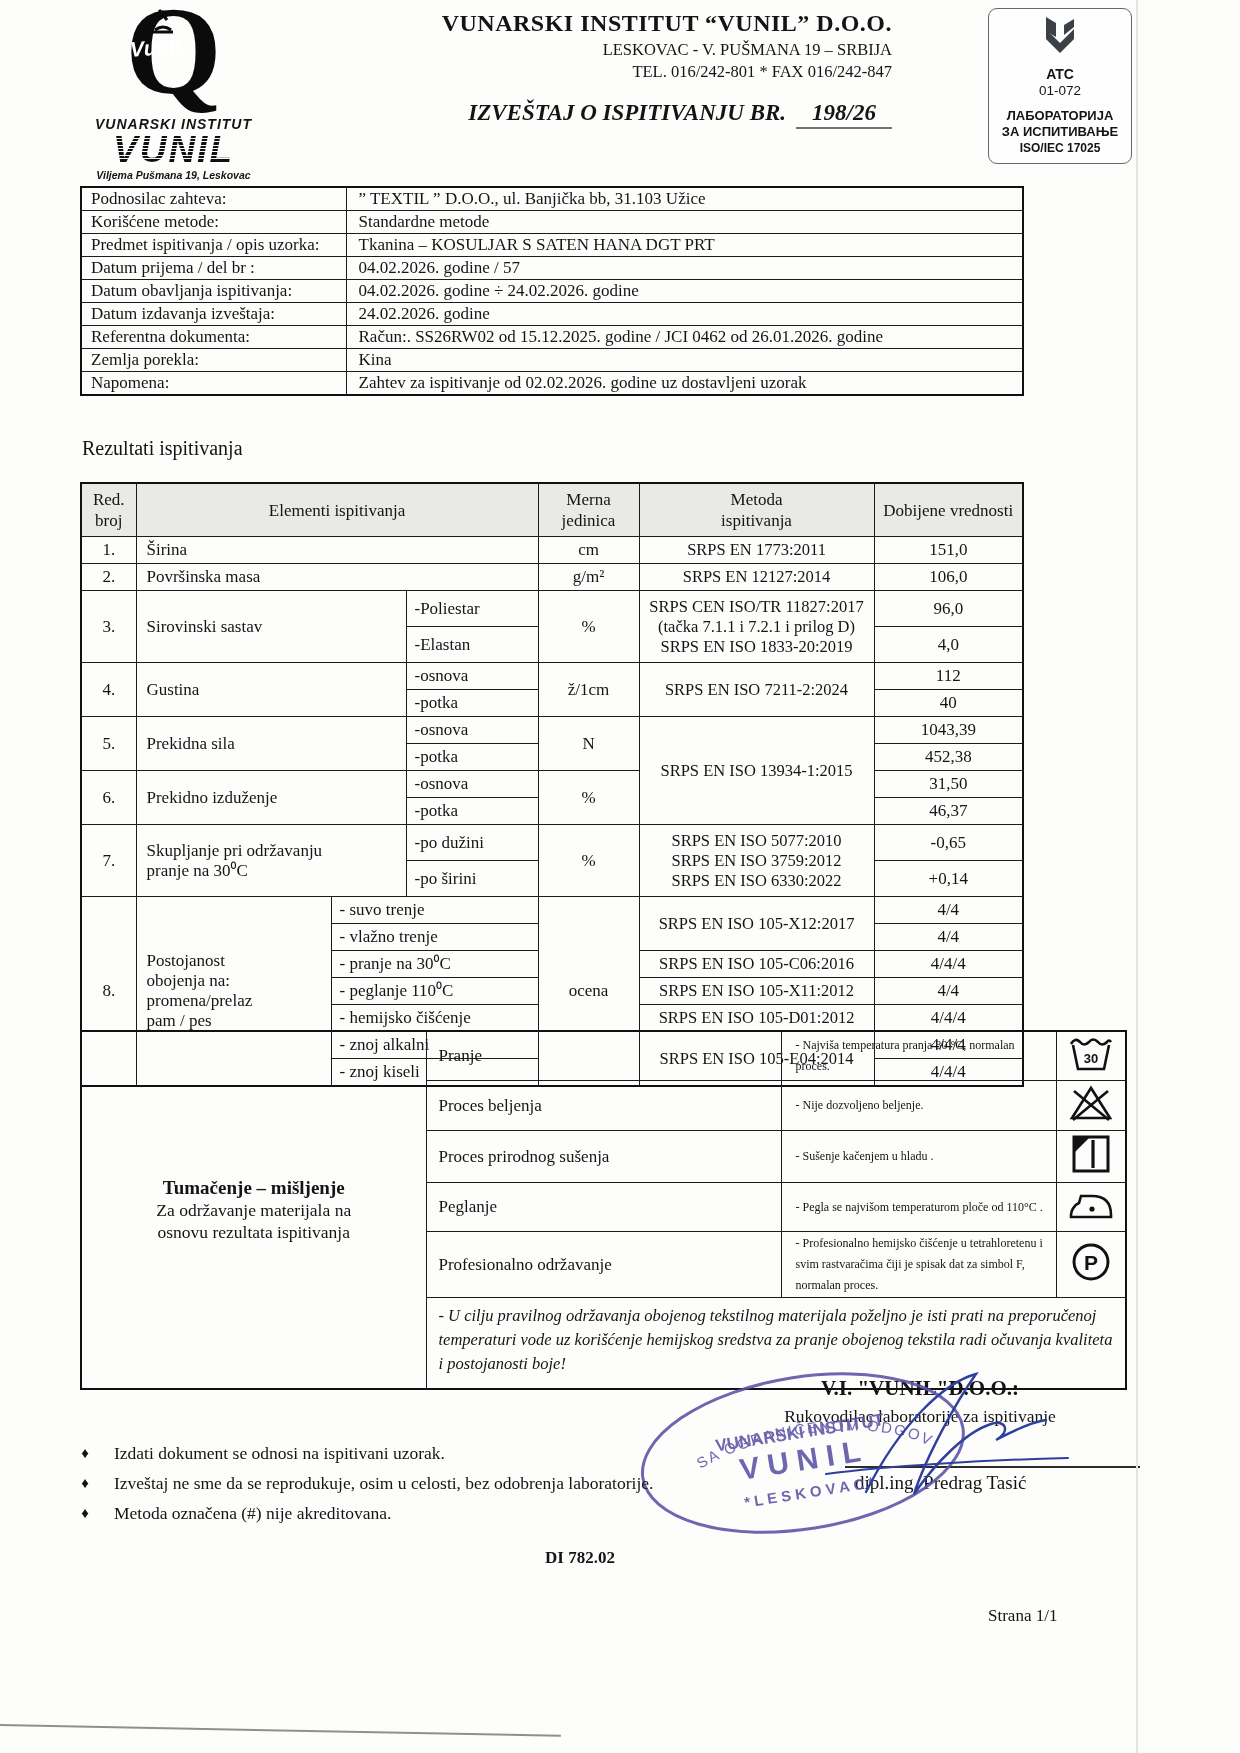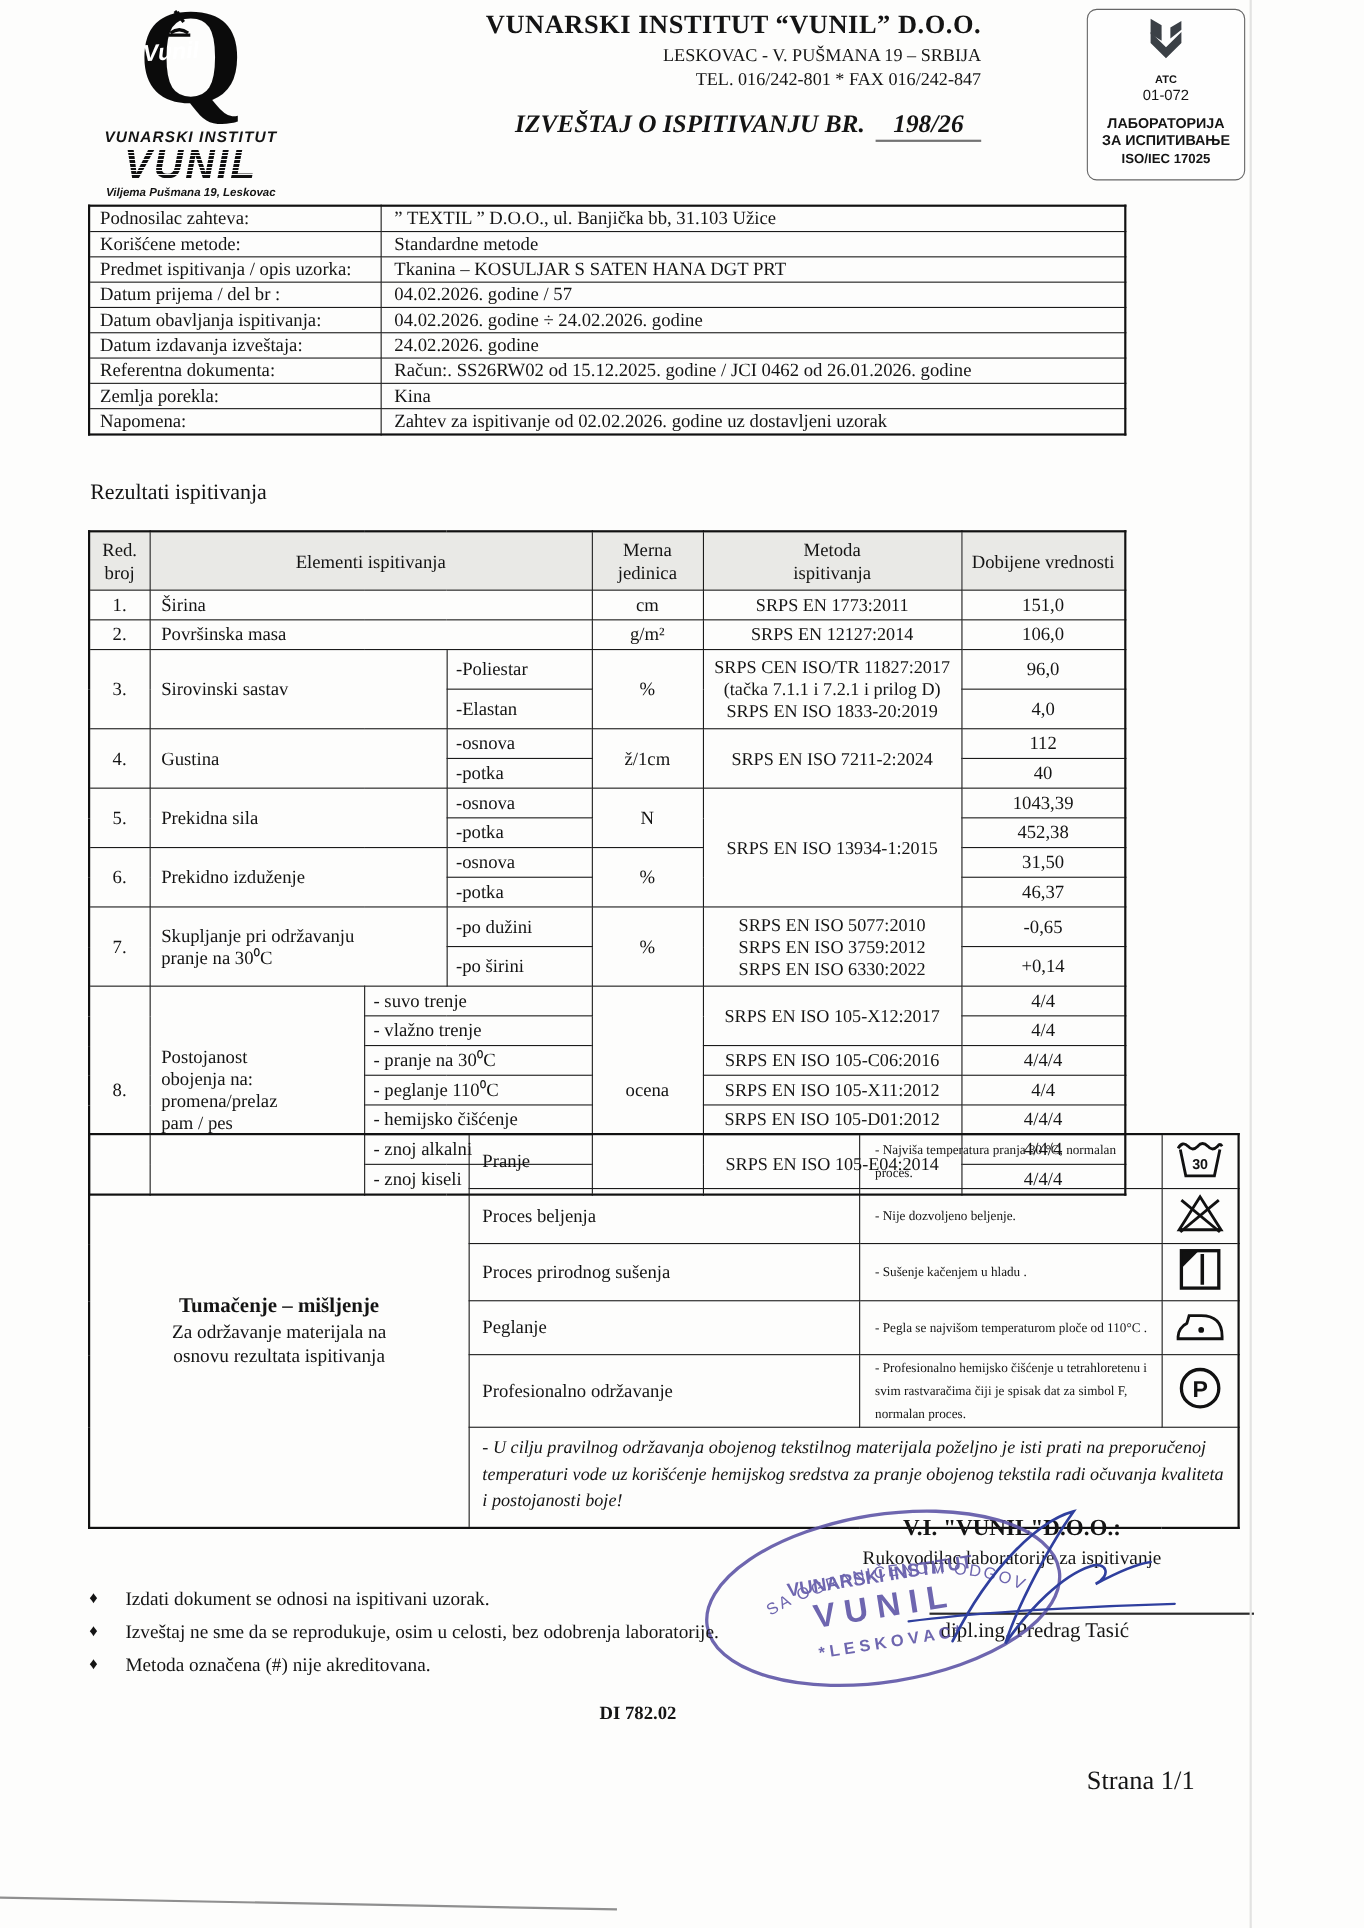--- a/index.html
+++ b/index.html
@@ -21,21 +21,21 @@
   .addr-line{font-family:"Liberation Sans",sans-serif;font-style:italic;font-weight:bold;font-size:10.5px;margin-top:1px;}
   .head-center{left:282px;top:10px;width:610px;text-align:right;}
   .org-name{font-size:24px;font-weight:bold;letter-spacing:.5px;}
   .lab-name{font-size:17.5px;font-weight:bold;margin-top:4px;letter-spacing:.4px;}
   .org-addr{font-size:16.5px;margin-top:3px;}
   .org-tel{font-size:16.5px;margin-top:2px;}
   .report-title{font-size:23px;font-weight:bold;font-style:italic;margin-top:18px;}
   .report-no{display:inline-block;border-bottom:2px solid #737373;padding:0 16px 1px 16px;margin-left:10px;}
   .acc-box{left:988px;top:8px;width:142px;height:154px;border:1.6px solid #666;border-radius:9px;
            text-align:center;background:#fefefe;}
-  .acc-abbr{font-family:"Liberation Sans",sans-serif;font-weight:bold;font-size:10px;margin-top:1px;}
+  .acc-abbr{font-family:"Liberation Sans",sans-serif;font-weight:bold;font-size:14px;margin-top:1px;}
   .acc-num{font-family:"Liberation Sans",sans-serif;font-size:13.5px;margin-top:1px;}
   .acc-cyr{font-family:"Liberation Sans",sans-serif;font-weight:bold;font-size:13px;line-height:16px;margin-top:10px;}
   .acc-iso{font-family:"Liberation Sans",sans-serif;font-weight:bold;font-size:12px;margin-top:1px;}
   
   table{border-collapse:collapse;table-layout:fixed;}
   td,th{border:1.6px solid #1b1b1b;font-size:17px;padding:1px 6px;overflow:hidden;}
   .info-table{left:80px;top:186px;border-radius:15px;}
   .info-table table{width:942px;border:2.5px solid #111;}
   .info-table td{height:20px;}
   .info-table td.lab{padding-left:9px;}
@@ -58,21 +58,21 @@
   .care td.clab{padding-left:12px;}
   .care td.cdesc{padding-left:14px;font-size:12px;line-height:21px;}
   .care td.csym{text-align:center;padding:2px;}
   .care td.note{font-style:italic;font-size:16.5px;line-height:24px;padding:6px 12px;height:78px;vertical-align:top;}
   
   .bullets{left:56px;top:1438px;width:640px;}
   .brow{display:flex;align-items:flex-start;line-height:30px;}
   .bdia{width:58px;text-align:center;font-size:15px;}
   .btxt{font-size:17.5px;}
   .doc-code{left:480px;top:1548px;width:200px;text-align:center;font-weight:bold;font-size:17px;}
-  .page-no{left:988px;top:1606px;font-size:24px;}
+  .page-no{left:988px;top:1606px;font-size:17px;}
   .sig-company{left:700px;top:1376px;width:440px;text-align:center;font-size:21px;font-weight:bold;}
   .sig-role{left:700px;top:1406px;width:440px;text-align:center;font-size:17.5px;}
   .sig-line{left:845px;top:1466px;width:295px;border-top:2px solid #2b2b2b;height:0;}
   .sig-name{left:855px;top:1472px;font-size:19px;}
   .stamp{left:628px;top:1366px;transform:rotate(-9deg);opacity:.88;}
   .ink{left:806px;top:1362px;}
   
   .scan-vline{left:1136px;top:0;width:2px;height:1753px;background:#e3e3e2;}
   .scan-diag{left:-4px;top:1724px;width:565px;height:2px;background:#8f8f8f;transform:rotate(1.1deg);transform-origin:left center;}
   svg text{font-family:"Liberation Sans",sans-serif;}

